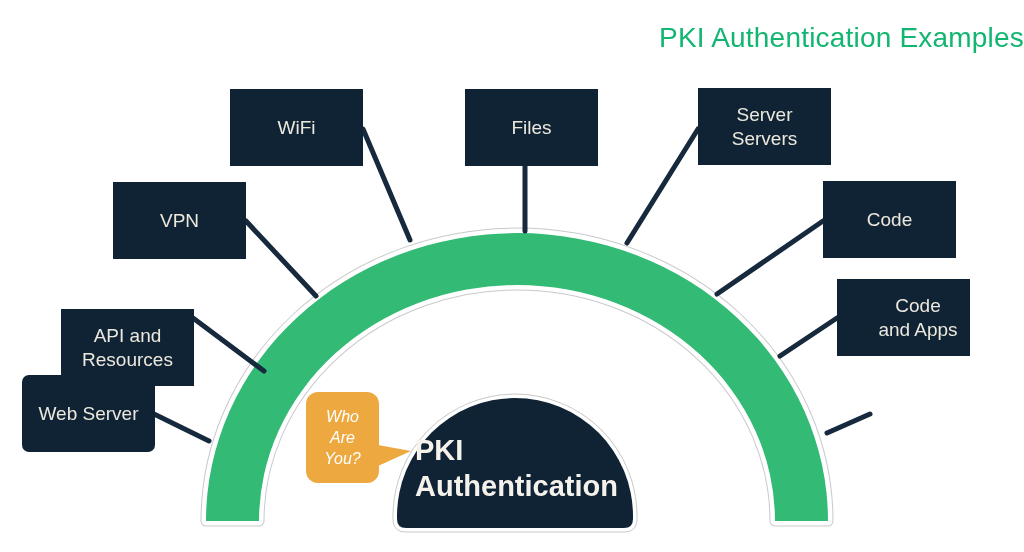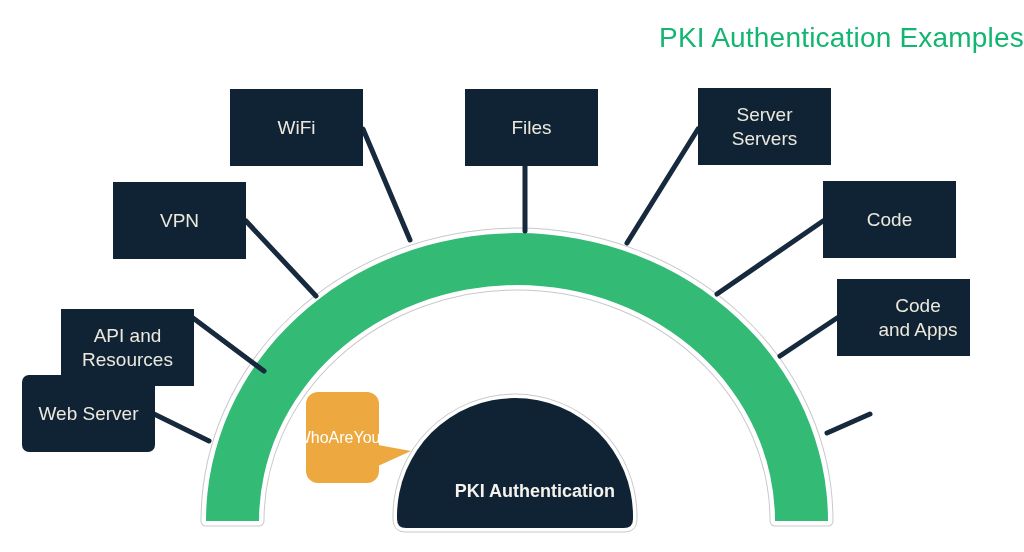--- a/index.html
+++ b/index.html
@@ -42,29 +42,30 @@
   .node-api-resources{left:61px;top:279px;margin-top:30px;}
   .node-vpn{left:113px;top:182px;text-align:center;}
   .node-wifi{left:230px;top:89px;}
   .node-email{left:465px;top:89px;}
   .node-email-servers{left:698px;top:88px;}
   .node-files{left:823px;top:181px;}
   .node-code-apps{left:837px;top:279px;padding-left:40px;}
   .node-iot-devices{left:870px;top:375px;}
   .dome-label{
     position:absolute;left:415px;top:432px;width:200px;
-    text-align:right;color:var(--dome-text);
-    font-size:18px;font-weight:bold;line-height:1.25;margin-top:48px;
+    text-align:left;color:var(--dome-text);
+    font-size:29px;font-weight:bold;line-height:1.25;
   }
   .bubble{
     position:absolute;left:306px;top:392px;width:73px;height:91px;
     box-sizing:border-box;background:var(--bubble-orange);
     border-radius:12px;color:#ffffff;font-size:16px;line-height:21px;
-    display:flex;flex-direction:row;align-items:center;justify-content:center;
+    display:flex;flex-direction:column;align-items:center;justify-content:center;
     text-align:center;
+    font-style:italic;
   }
   .bubble::after{
     content:"";position:absolute;right:-32px;top:53px;width:0;height:0;
     border-left:33px solid var(--bubble-orange);
     border-top:6px solid transparent;
     border-bottom:15px solid transparent;
   }
   .bline{display:block;}
 </style>
 </head>

